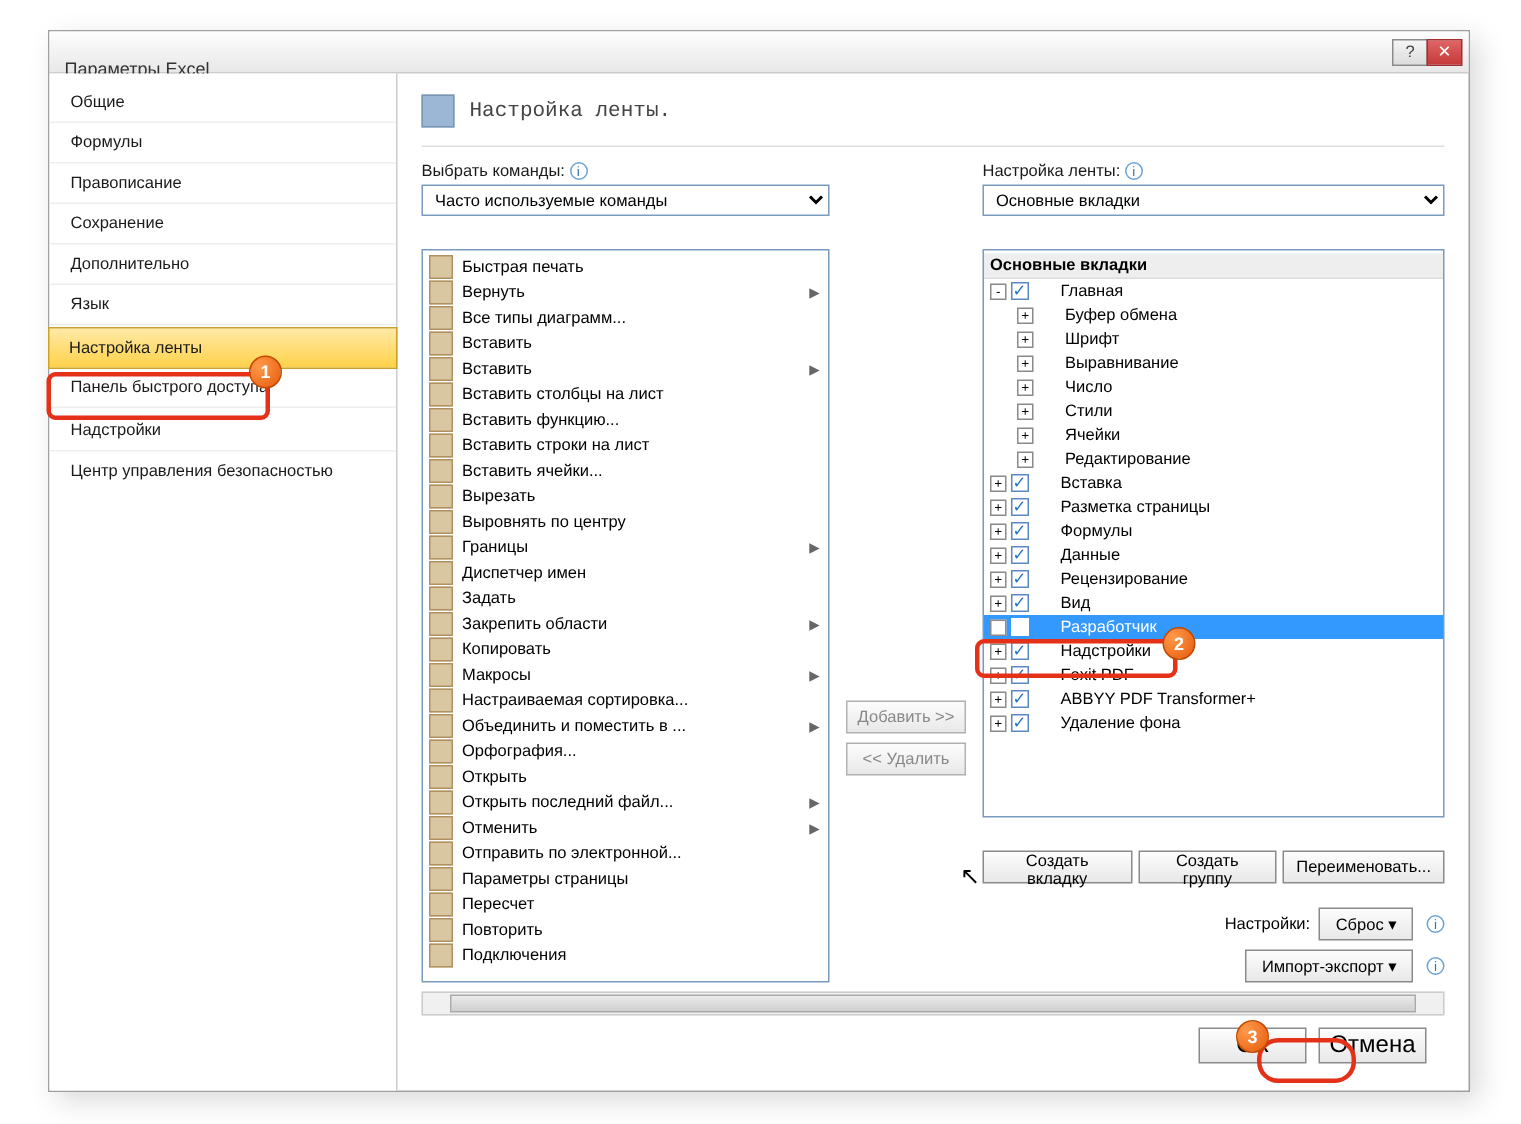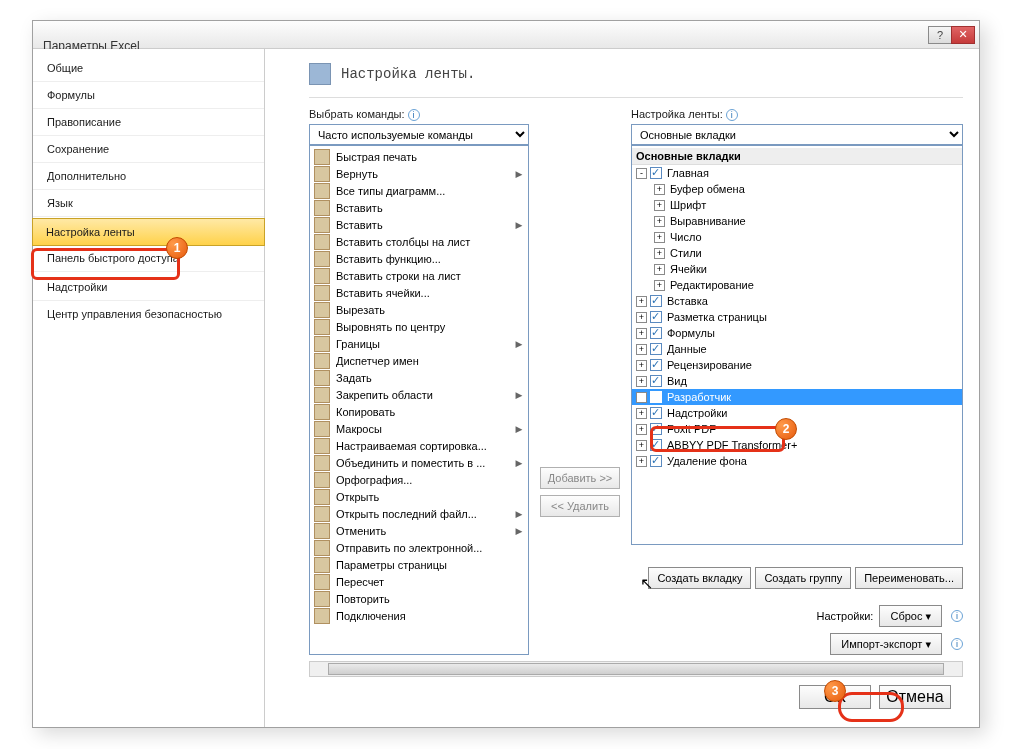--- a/index.html
+++ b/index.html
@@ -3,56 +3,56 @@
 <meta charset="utf-8">
 <style>
 * { box-sizing: border-box; margin: 0; padding: 0; }
 body { font-family: "Segoe UI", Tahoma, sans-serif; font-size: 11px; background: #fff; width: 1014px; height: 749px; position: relative; }
 .window { position: absolute; left: 32px; top: 20px; width: 948px; height: 708px; border: 1px solid #a0a0a0; background: #fff; box-shadow: 6px 6px 18px rgba(0,0,0,0.15); }
 .titlebar { height: 28px; background: linear-gradient(#fdfdfd,#e8e8e8); border-bottom: 1px solid #ccc; display: flex; align-items: center; padding: 0 4px 0 10px; }
 .titlebar-title { font-size: 12px; color: #333; flex: 1; margin-top: 23px; }
 .titlebar-btns { display: flex; gap: 0; }
 .titlebar-btn { width: 24px; height: 18px; border: 1px solid #8a8a8a; background: linear-gradient(#f5f5f5,#dcdcdc); display: flex; align-items: center; justify-content: center; font-size: 11px; color: #444; margin-left: -1px; }
 .titlebar-btn.close { background: linear-gradient(#e06565,#c53a3a); color: #fff; border-color: #a03030; }
-.body { display: flex; height: calc(100% - 28px); gap: 28px; }
+.body { display: flex; height: calc(100% - 28px); }
 .sidebar { width: 232px; border-right: 1px solid #ccc; background: #fff; padding: 6px 0; }
 .sidebar-item { padding: 7px 0 7px 14px; color: #1a1a1a; cursor: pointer; position: relative; }
 .sidebar-item:not(:last-child) { border-bottom: 1px solid #eee; }
 .sidebar-item.spacer { border-bottom: none; padding: 1px 0; }
 .sidebar-item.selected { background: linear-gradient(#ffe9a6,#ffd24a); border: 1px solid #c9a227; margin: -1px; padding-left: 13px; }
 .main { flex: 1; padding: 10px 16px 10px 16px; display: flex; flex-direction: column; position: relative; }
 .header { display: flex; align-items: center; gap: 10px; padding: 4px 0 12px 0; border-bottom: 1px solid #ddd; margin-bottom: 10px; }
 .header-icon { width: 22px; height: 22px; background: #9cb7d6; border: 1px solid #7a94b3; }
 .header-title { font-size: 14px; color: #444; font-family: Liberation Mono, monospace; }
 .layout-row { display: flex; gap: 10px; flex: 1; min-height: 0; }
 .col { display: flex; flex-direction: column; }
-.col.commands { width: 220px; }
+.col.commands { width: 272px; }
 .col.middle { width: 82px; justify-content: center; align-items: center; gap: 6px; padding-top: 220px; }
 .col.ribbon { flex: 1; }
 .label { font-size: 11px; color: #1a1a1a; margin-bottom: 3px; }
 .info-icon { display: inline-block; width: 12px; height: 12px; border-radius: 50%; border: 1px solid #6ba3d6; color: #2a72b5; font-size: 9px; text-align: center; line-height: 10px; margin-left: 3px; }
-select.combo { width: 100%; height: 21px; border: 1px solid #7a9ac0; background: #fff; font-size: 11px; padding: 1px 4px; margin-bottom: 0; }
+select.combo { width: 100%; height: 21px; border: 1px solid #7a9ac0; background: #fff; font-size: 11px; padding: 1px 4px; margin-bottom: 22px; }
 .listbox { flex: 1; border: 1px solid #7a9ac0; background: #fff; overflow: auto; padding: 2px 0; }
 .cmd-item { display: flex; align-items: center; height: 17px; padding: 0 4px; gap: 6px; white-space: nowrap; }
 .cmd-item .ico { width: 16px; height: 16px; background: #d8c7a0; border: 1px solid #b09060; flex-shrink: 0; }
 .cmd-item .lbl { flex: 1; overflow: hidden; text-overflow: ellipsis; }
 .cmd-item .arrow { color: #666; font-size: 9px; width: 10px; text-align: center; }
 .mid-btn { width: 80px; height: 22px; border: 1px solid #b0b0b0; background: linear-gradient(#fdfdfd,#e8e8e8); font-size: 11px; color: #888; }
 .tree { flex: 1; border: 1px solid #7a9ac0; background: #fff; overflow: auto; padding: 2px 0; }
 .tree-header { background: #eee; padding: 2px 4px; font-weight: bold; border-bottom: 1px solid #ddd; }
 .tree-item { display: flex; align-items: center; height: 16px; padding: 0 4px; gap: 3px; white-space: nowrap; }
 .tree-item .exp { width: 11px; height: 11px; border: 1px solid #8a8a8a; font-size: 9px; line-height: 9px; text-align: center; background: #fff; flex-shrink: 0; }
 .tree-item .chk { width: 12px; height: 12px; border: 1px solid #5a8ac0; background: #fff; flex-shrink: 0; position: relative; }
 .tree-item .chk.on::after { content: "✓"; position: absolute; top: -2px; left: 0; font-size: 11px; color: #2a72b5; }
 .tree-item.selected { background: #3399ff; color: #fff; }
 .tree-item.selected .chk { border-color: #fff; }
 .tree-item.selected .chk.on::after { color: #fff; }
 .tree-item.lvl0 { padding-left: 4px; }
 .tree-item.lvl1 { padding-left: 22px; }
-.tree-item .lbl { margin-left: 2px; }
+.tree-item .lbl { margin-left: 18px; }
 .ribbon-btns { display: flex; gap: 4px; margin-top: 22px; justify-content: flex-end; }
 .ribbon-btns button { height: 22px; padding: 0 8px; border: 1px solid #8a8a8a; background: linear-gradient(#fdfdfd,#e8e8e8); font-size: 11px; }
 .settings-rows { margin-top: 16px; display: flex; flex-direction: column; gap: 6px; align-items: flex-end; }
 .settings-row { display: flex; align-items: center; gap: 6px; justify-content: flex-end; }
 .settings-row button { height: 22px; padding: 0 10px; border: 1px solid #8a8a8a; background: linear-gradient(#fdfdfd,#e8e8e8); font-size: 11px; }
 .hscroll { height: 16px; border: 1px solid #ccc; background: #f0f0f0; margin-top: 6px; position: relative; }
 .hscroll .thumb { position: absolute; left: 18px; right: 18px; top: 1px; bottom: 1px; background: linear-gradient(#eaeaea,#cfcfcf); border: 1px solid #aaa; }
 .dialog-btns { display: flex; justify-content: flex-end; gap: 8px; padding: 8px 12px 8px 0; }
 .dialog-btns button { width: 72px; height: 24px; border: 1px solid #8a8a8a; background: linear-gradient(#fdfdfd,#e8e8e8); font-size: 16px; }
 .callout { position: absolute; border: 3px solid #e53118; border-radius: 6px; pointer-events: none; }

